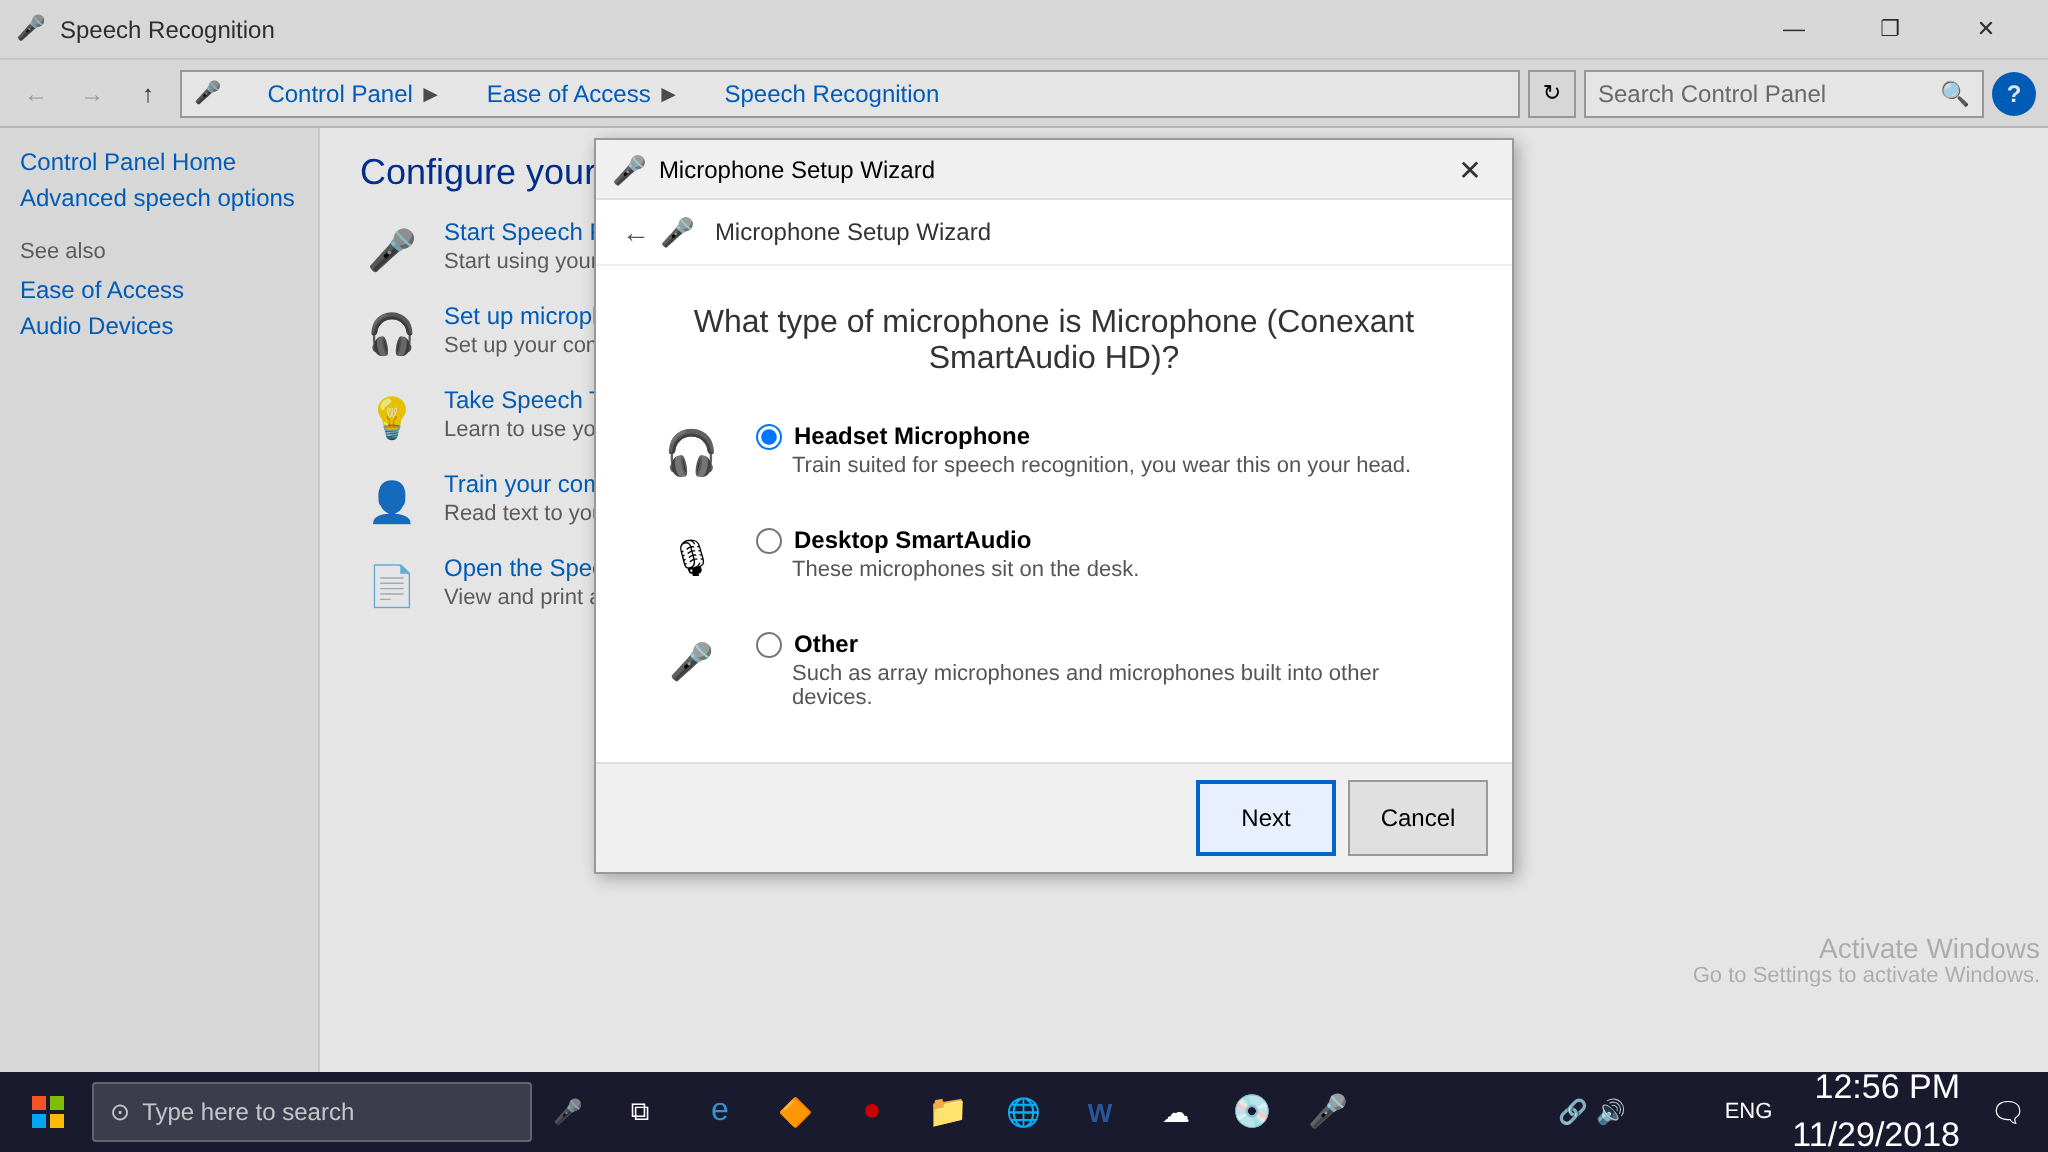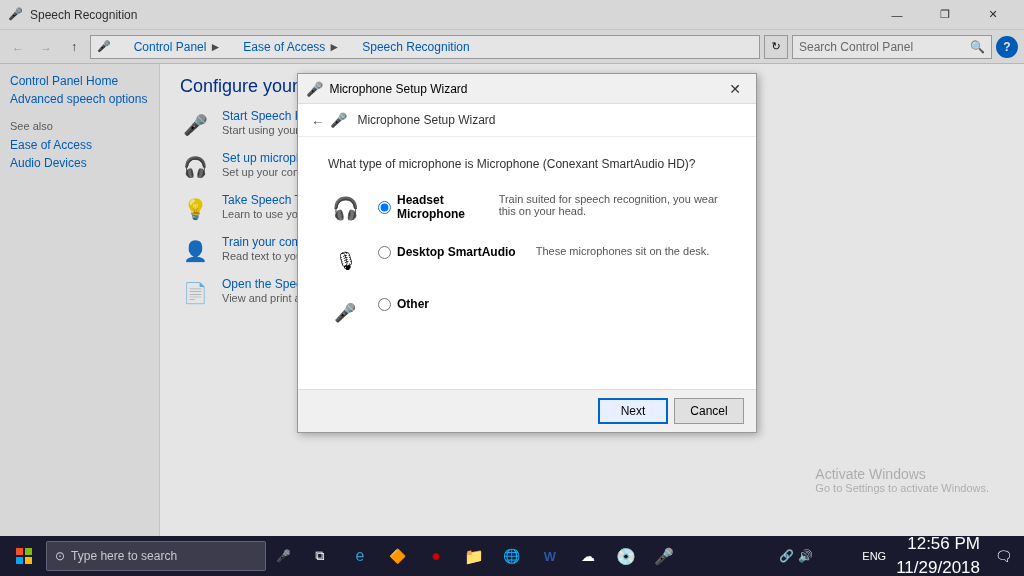--- a/index.html
+++ b/index.html
@@ -204,22 +204,22 @@
     }
     .config-desc {
       font-size: 11px;
       color: #666;
     }
 
     
     .activate-watermark {
       position: absolute;
       bottom: 42px;
-      right: 35px;
-      text-align: left;
+      right: 4px;
+      text-align: right;
       pointer-events: none;
     }
     .activate-watermark .line1 {
       font-size: 14px;
       color: rgba(0,0,0,0.25);
       font-weight: 300;
     }
     .activate-watermark .line2 {
       font-size: 11px;
       color: rgba(0,0,0,0.25);
@@ -408,42 +408,44 @@
     .dialog-nav-title {
       font-size: 12px;
       color: #333;
       margin-left: 4px;
     }
     .dialog-content {
       flex: 1;
       padding: 20px 30px 10px 30px;
     }
     .dialog-question {
-      font-size: 12px;
+      font-size: 16px;
       color: #333;
       margin-bottom: 20px;
       font-weight: 400;
+      text-align: center;
     }
     .radio-option {
       display: flex;
       align-items: flex-start;
       gap: 14px;
       margin-bottom: 16px;
     }
     .radio-icon {
       width: 36px;
       height: 36px;
       display: flex;
       align-items: center;
       justify-content: center;
       flex-shrink: 0;
       font-size: 22px;
     }
     .radio-text {
       display: flex;
+      flex-direction: column;
       gap: 2px;
       padding-top: 2px;
     }
     .radio-label-row {
       display: flex;
       align-items: center;
       gap: 6px;
     }
     .radio-input {
       cursor: pointer;
@@ -461,21 +463,21 @@
     .dialog-footer {
       background: #f0f0f0;
       padding: 8px 12px;
       display: flex;
       justify-content: flex-end;
       gap: 6px;
       border-top: 1px solid #ddd;
     }
     .dialog-btn {
       min-width: 70px;
-      height: 26px;
+      height: 38px;
       padding: 0 12px;
       border: 1px solid #999;
       background: #e0e0e0;
       cursor: pointer;
       font-size: 12px;
       display: flex;
       align-items: center;
       justify-content: center;
     }
     .dialog-btn.primary {
@@ -621,20 +623,21 @@
         </div>
       </div>
 
       <div class="radio-option">
         <div class="radio-icon" style="font-size:18px;">🎤</div>
         <div class="radio-text">
           <div class="radio-label-row">
             <input type="radio" name="mic_type" id="other" class="radio-input" style="">
             <label for="other" class="radio-label">Other</label>
           </div>
+          <span class="radio-desc">Such as array microphones and microphones built into other devices.</span>
         </div>
       </div>
     </div>
 
     <div class="dialog-footer">
       <button class="dialog-btn primary">Next</button>
       <button class="dialog-btn">Cancel</button>
     </div>
   </div>
 </div>

